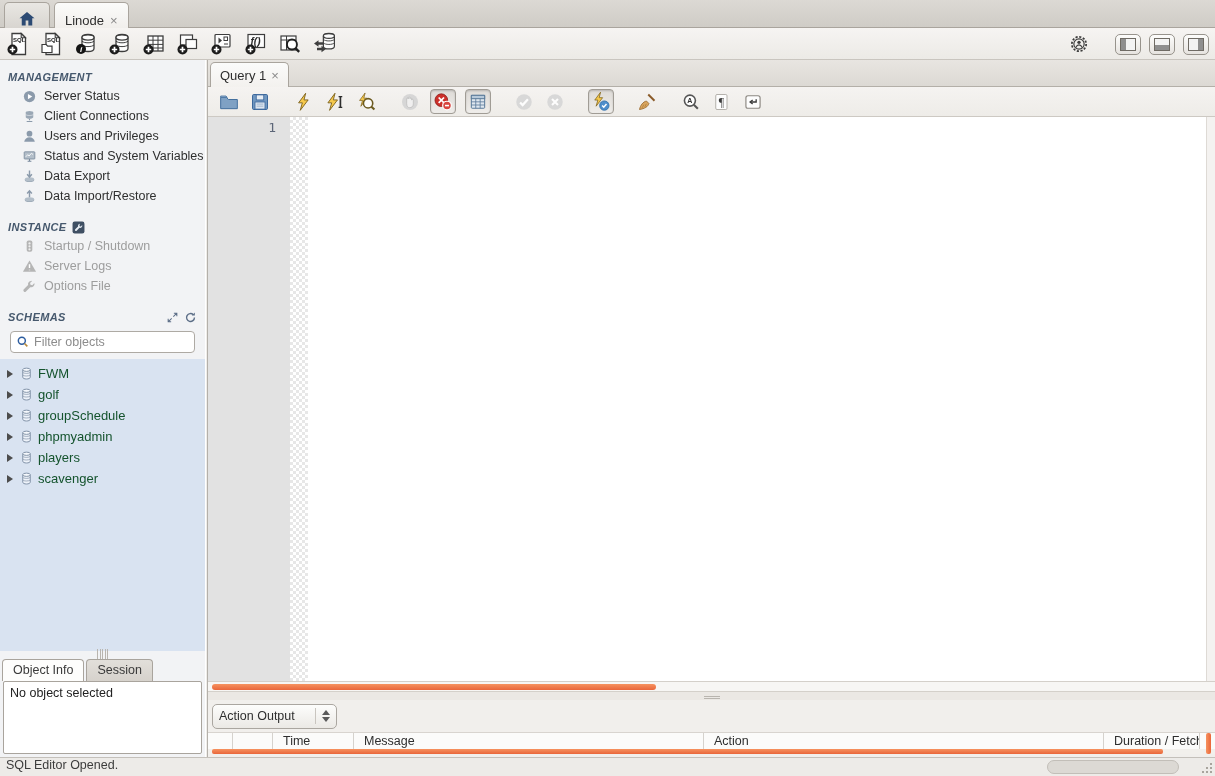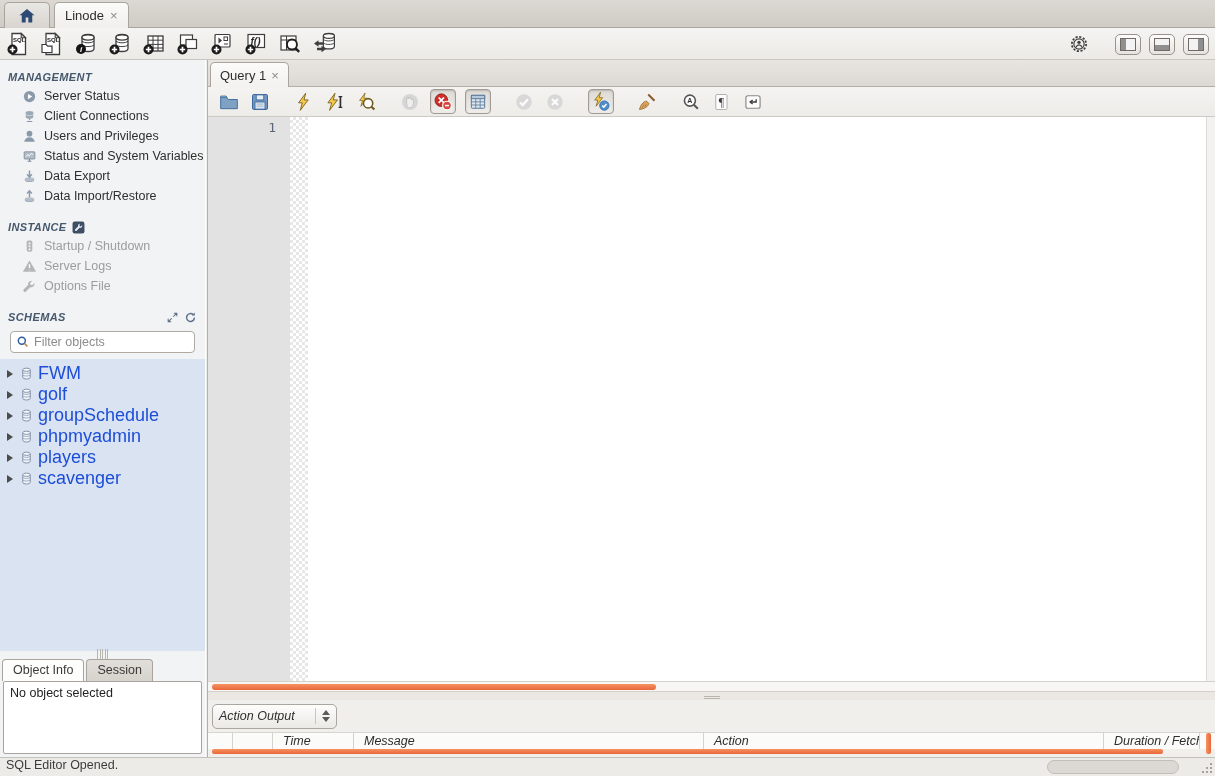--- a/index.html
+++ b/index.html
@@ -5,21 +5,21 @@
   * { box-sizing: border-box; margin: 0; padding: 0; }
   html,body { width:1215px; height:776px; overflow:hidden;
     font-family:"Liberation Sans","DejaVu Sans",sans-serif; font-size:12.5px; color:#3a3a3a;
     background:#ebe8e5; }
   .win { position:relative; width:1215px; height:776px; }
 
   
   .apptabbar { position:absolute; top:0; left:0; right:0; height:28px;
     background:linear-gradient(#dcd9d4,#cfccc6); border-bottom:1px solid #a9a49d; }
   .apptab { position:absolute; top:2px; height:26px; border:1px solid #a9a49d; border-bottom:none;
-    border-radius:5px 5px 0 0; display:flex; align-items:center; justify-content:center; gap:4px;
+    border-radius:5px 5px 0 0; display:flex; align-items:flex-end; justify-content:center; gap:4px;
     background:linear-gradient(#e9e7e3,#d8d5d0); cursor:pointer; }
   .apptab.home { left:4px; width:46px; }
   .apptab.active { background:linear-gradient(#fbfbfa,#f1efec); }
   .apptab .lbl { font-size:13px; color:#2e2e2e; }
   .apptab .x { color:#8a8a8a; font-size:13px; margin-left:2px; }
 
   
   .maintoolbar { position:absolute; top:28px; left:0; right:0; height:32px;
     background:linear-gradient(#f6f4f2,#eceae6); border-bottom:1px solid #c9c5bf;
     display:flex; align-items:center; }
@@ -54,21 +54,21 @@
     border-radius:4px; display:flex; align-items:center; padding:0 5px; gap:4px; }
   .filterbox input { border:none; outline:none; flex:1; font-size:12.5px; color:#333;
     font-family:inherit; background:transparent; }
   .filterbox input::placeholder { color:#8c8c8c; }
   .filterbox .fi { width:14px; height:14px; flex:0 0 14px; }
   .schematree { background:#d9e3f1; height:292px; overflow:hidden; padding-top:4px; }
   .tree-item { display:flex; align-items:center; height:21px; padding-left:7px; gap:4px; cursor:pointer; }
   .twisty { width:0; height:0; border-left:6px solid #4c4c4c; border-top:4px solid transparent;
     border-bottom:4px solid transparent; margin-right:2px; }
   .tree-item .ti { width:15px; height:15px; }
-  .tree-item .tl { font-size:18px; color:#1d4ed8; }
+  .tree-item .tl { font-size:13px; color:#14532d; }
   .sgrip { height:6px; display:flex; align-items:center; justify-content:center; }
   .gripdots { width:16px; height:5px;
     background:repeating-linear-gradient(0deg,#b9b5af 0 1px,transparent 1px 2.5px); }
   .infotabs { display:flex; align-items:flex-end; height:24px; padding-left:2px; gap:2px; }
   .infotab { border:1px solid #a9a49d; border-bottom:none; border-radius:4px 4px 0 0;
     padding:3px 10px 4px 10px; font-size:12.5px; color:#3a3a3a; cursor:pointer;
     background:linear-gradient(#e2dfda,#d6d2cc); }
   .infotab.active { background:#fdfdfc; position:relative; z-index:2; }
   .infobox { margin:0 3px; height:73px; background:#fff; border:1px solid #a9a49d; border-radius:2px;
     padding:4px 6px; font-size:12.5px; color:#222; position:relative; z-index:1; }
@@ -106,21 +106,21 @@
   .edit-area { flex:1; background:#fff; cursor:text; }
   .vtrack { width:9px; background:#f4f2f0; border-left:1px solid #dedad5; }
 
   .hscroll { position:absolute; left:0; right:0; bottom:65px; height:10px; background:#f7f6f4;
     border-bottom:1px solid #d4d0ca; }
   .hthumb { position:absolute; left:4px; top:2px; width:444px; height:6px; border-radius:3px;
     background:linear-gradient(#f6925f,#e9663a); }
   .hsplit { position:absolute; left:0; right:0; bottom:57px; height:8px; background:#ebe8e4;
     cursor:row-resize; display:flex; align-items:center; justify-content:center; }
 
-  .output { position:absolute; left:0; right:0; bottom:0; height:57px; background:#f1efec;font-style:italic; }
+  .output { position:absolute; left:0; right:0; bottom:0; height:57px; background:#f1efec; }
   .out-toolbar { height:32px; display:flex; align-items:center; padding-left:4px; }
   .outselect { height:25px; width:125px; border:1px solid #aaa6a0; border-radius:5px;
     background:linear-gradient(#fdfdfc,#ebe9e5); display:flex; align-items:center;
     padding:0 6px; cursor:pointer; }
   .outselect .lbl { flex:1; font-size:12.5px; color:#2e2e2e; }
   .spinner { display:flex; flex-direction:column; gap:2px; align-items:center; padding-left:6px;
     border-left:1px solid #c9c5bf; height:16px; justify-content:center; }
   .spin-up { width:0; height:0; border-left:4px solid transparent; border-right:4px solid transparent;
     border-bottom:5px solid #5a5a5a; }
   .spin-dn { width:0; height:0; border-left:4px solid transparent; border-right:4px solid transparent;

